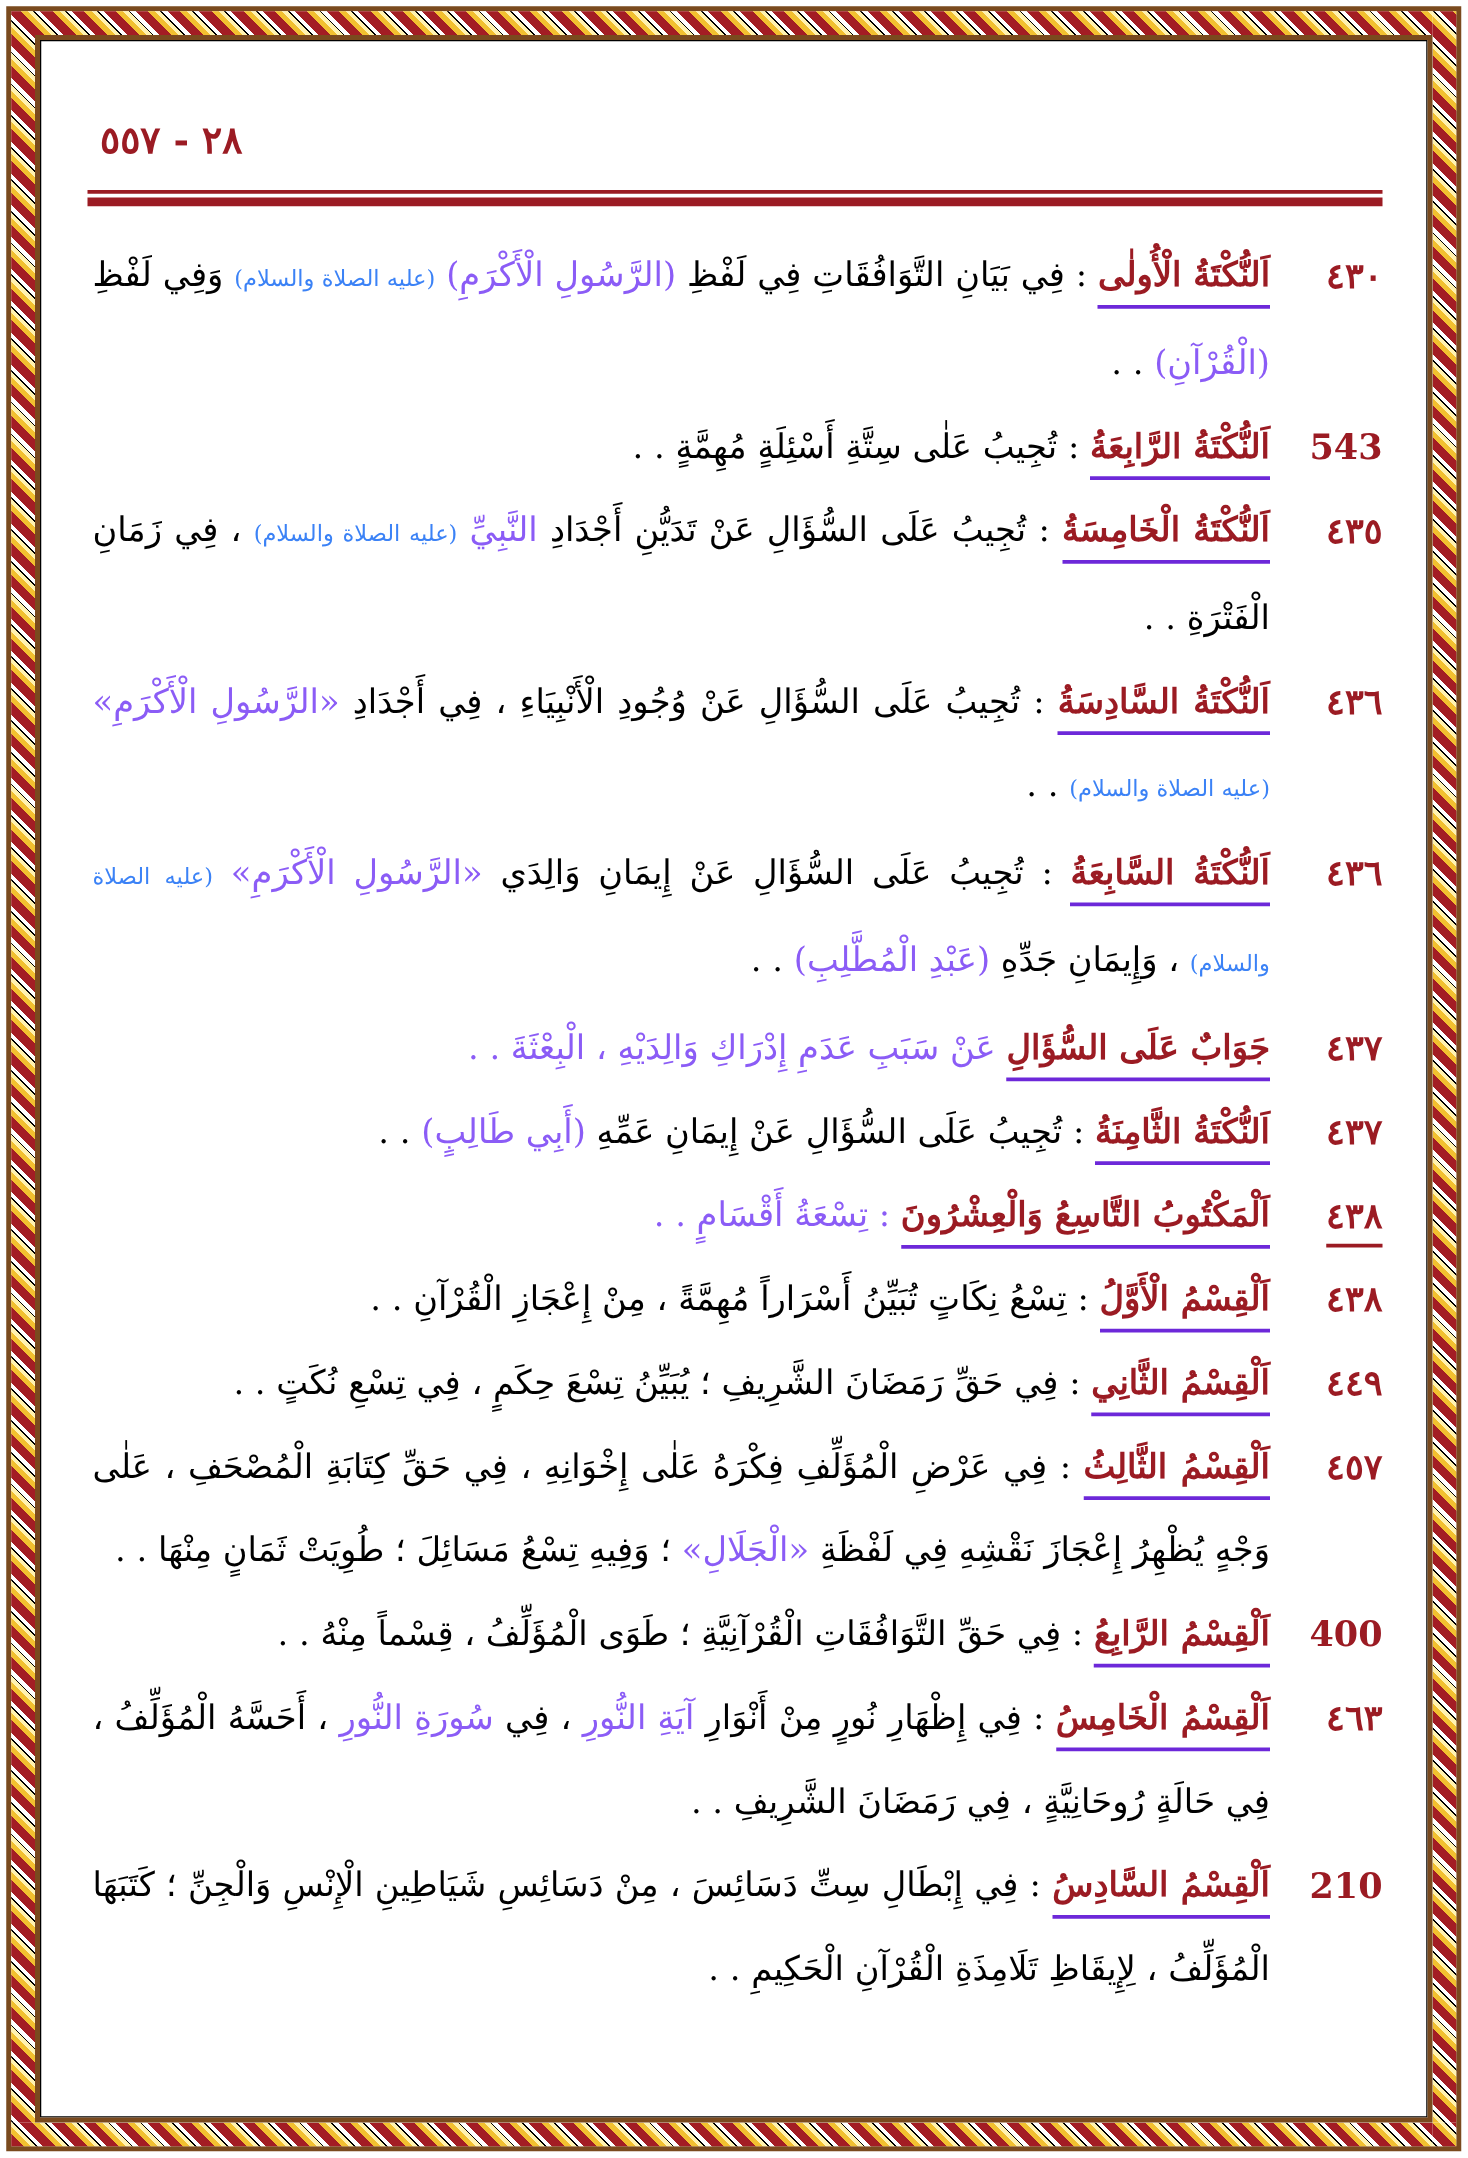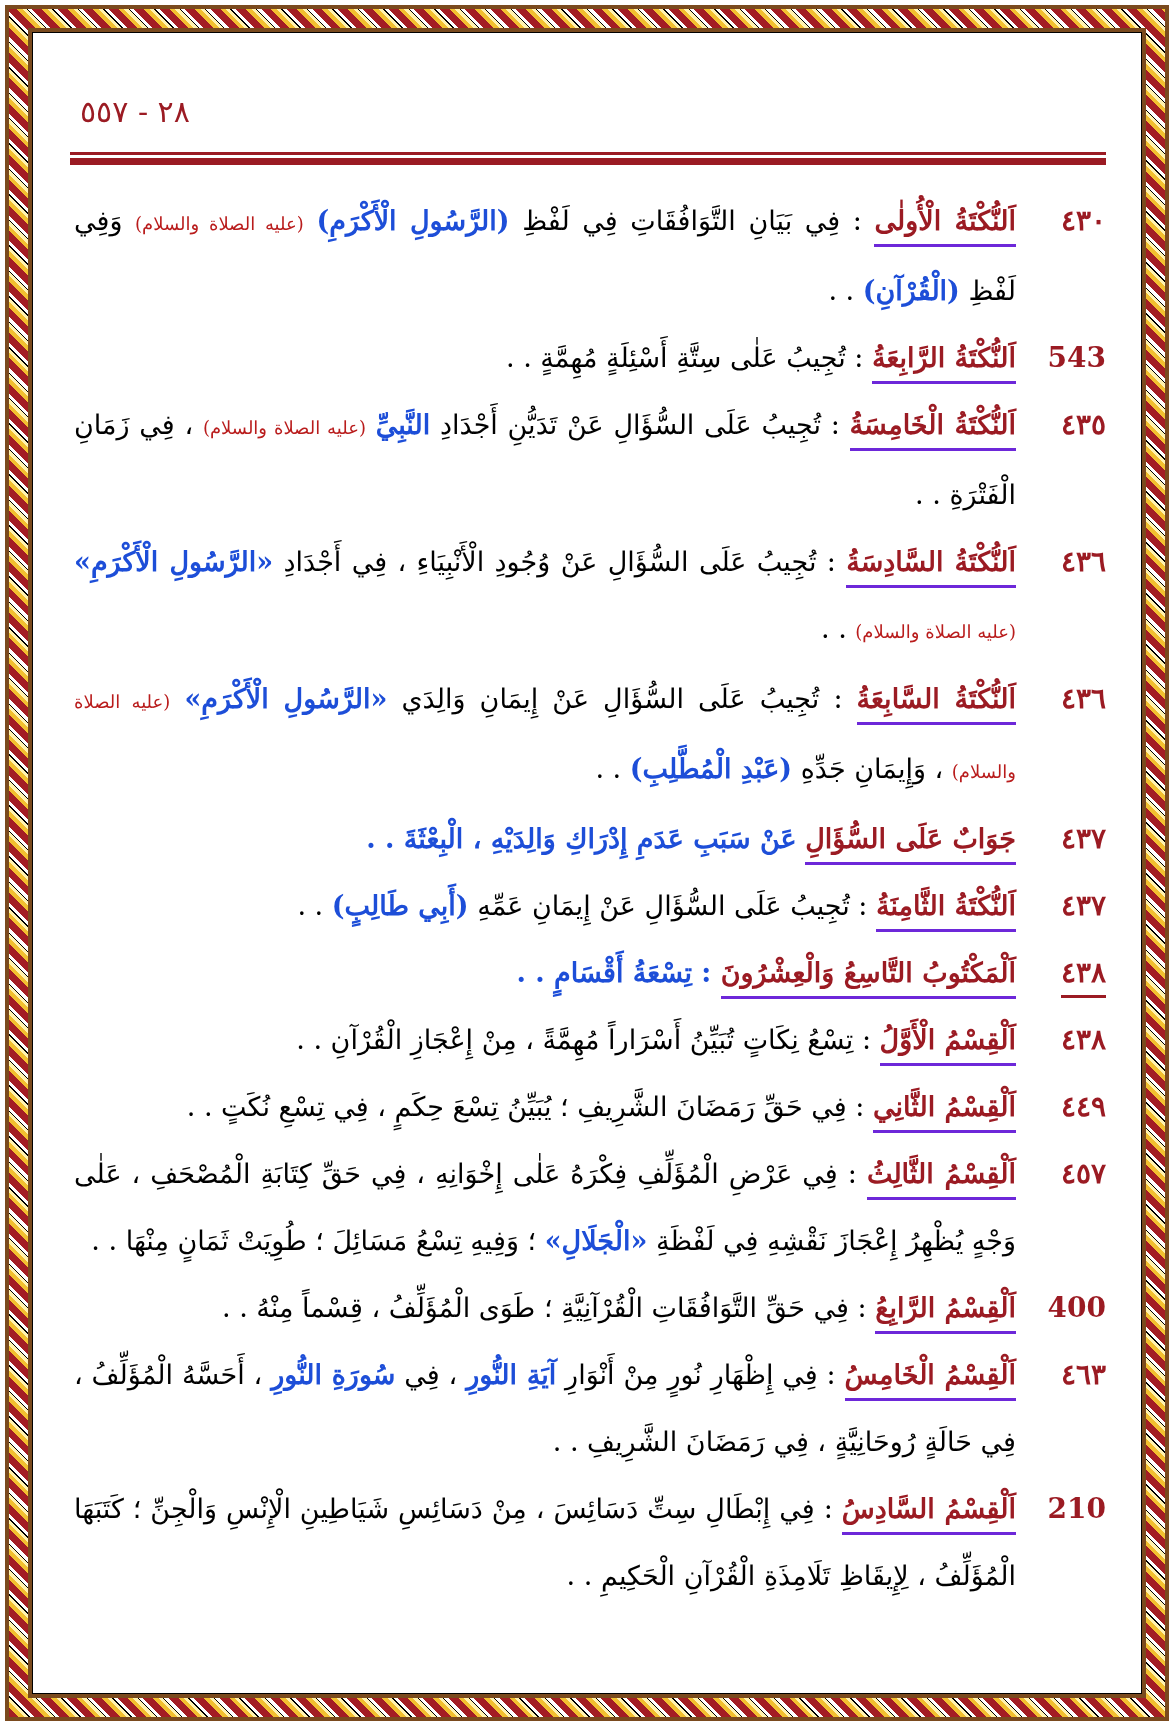--- a/index.html
+++ b/index.html
@@ -32,38 +32,38 @@
   }
   .header {
     position:relative; height:70px;
   }
   .header-title {
     position:absolute; left:0; right:0; top:10px; text-align:center;
     color:#9b1b23; font-size:36px; font-weight:bold;
   }
   .header-pages {
     position:absolute; left:10px; top:14px;
-    color:#9b1b23; font-size:30px; font-weight:normal; direction:rtl;
+    color:#9b1b23; font-size:30px; font-weight:bold; direction:rtl;
   }
   .rule-thin { height:3px; background:#9b1b23; margin-top:2px; }
   .rule-thick { height:7px; background:#9b1b23; margin-top:3px; }
   .entries { margin-top:22px; }
   .entry { display:flex; flex-direction:row; align-items:flex-start; }
   .entry-num {
     flex:0 0 76px; text-align:right; color:#9b1b23;
     font-size:28px; font-weight:bold; line-height:67px; height:67px;
   }
   .entry-num.ul span { border-bottom:3px solid #9b1b23; padding-bottom:6px; }
   .entry-text {
     flex:1; font-size:27px; line-height:67px; color:#000;
     text-align:justify; padding-right:14px; padding-left:4px;
   }
   .h { color:#9b1b23; font-weight:bold; border-bottom:3px solid #6d28d9; padding-bottom:8px; }
-  .r { color:#1d4ed8; font-weight:bold; }
-  .sal { color:#b91c1c; font-size:18px; }
+  .r { color:#8b5cf6; font-weight:normal; }
+  .sal { color:#3b82f6; font-size:18px; }
 </style>
 </head>
 <body>
 
 <div class="frame-outer"></div>
 <div class="frame-braid"></div>
 <div class="frame-inner"></div>
 
 <div class="page">
   <div class="header">

